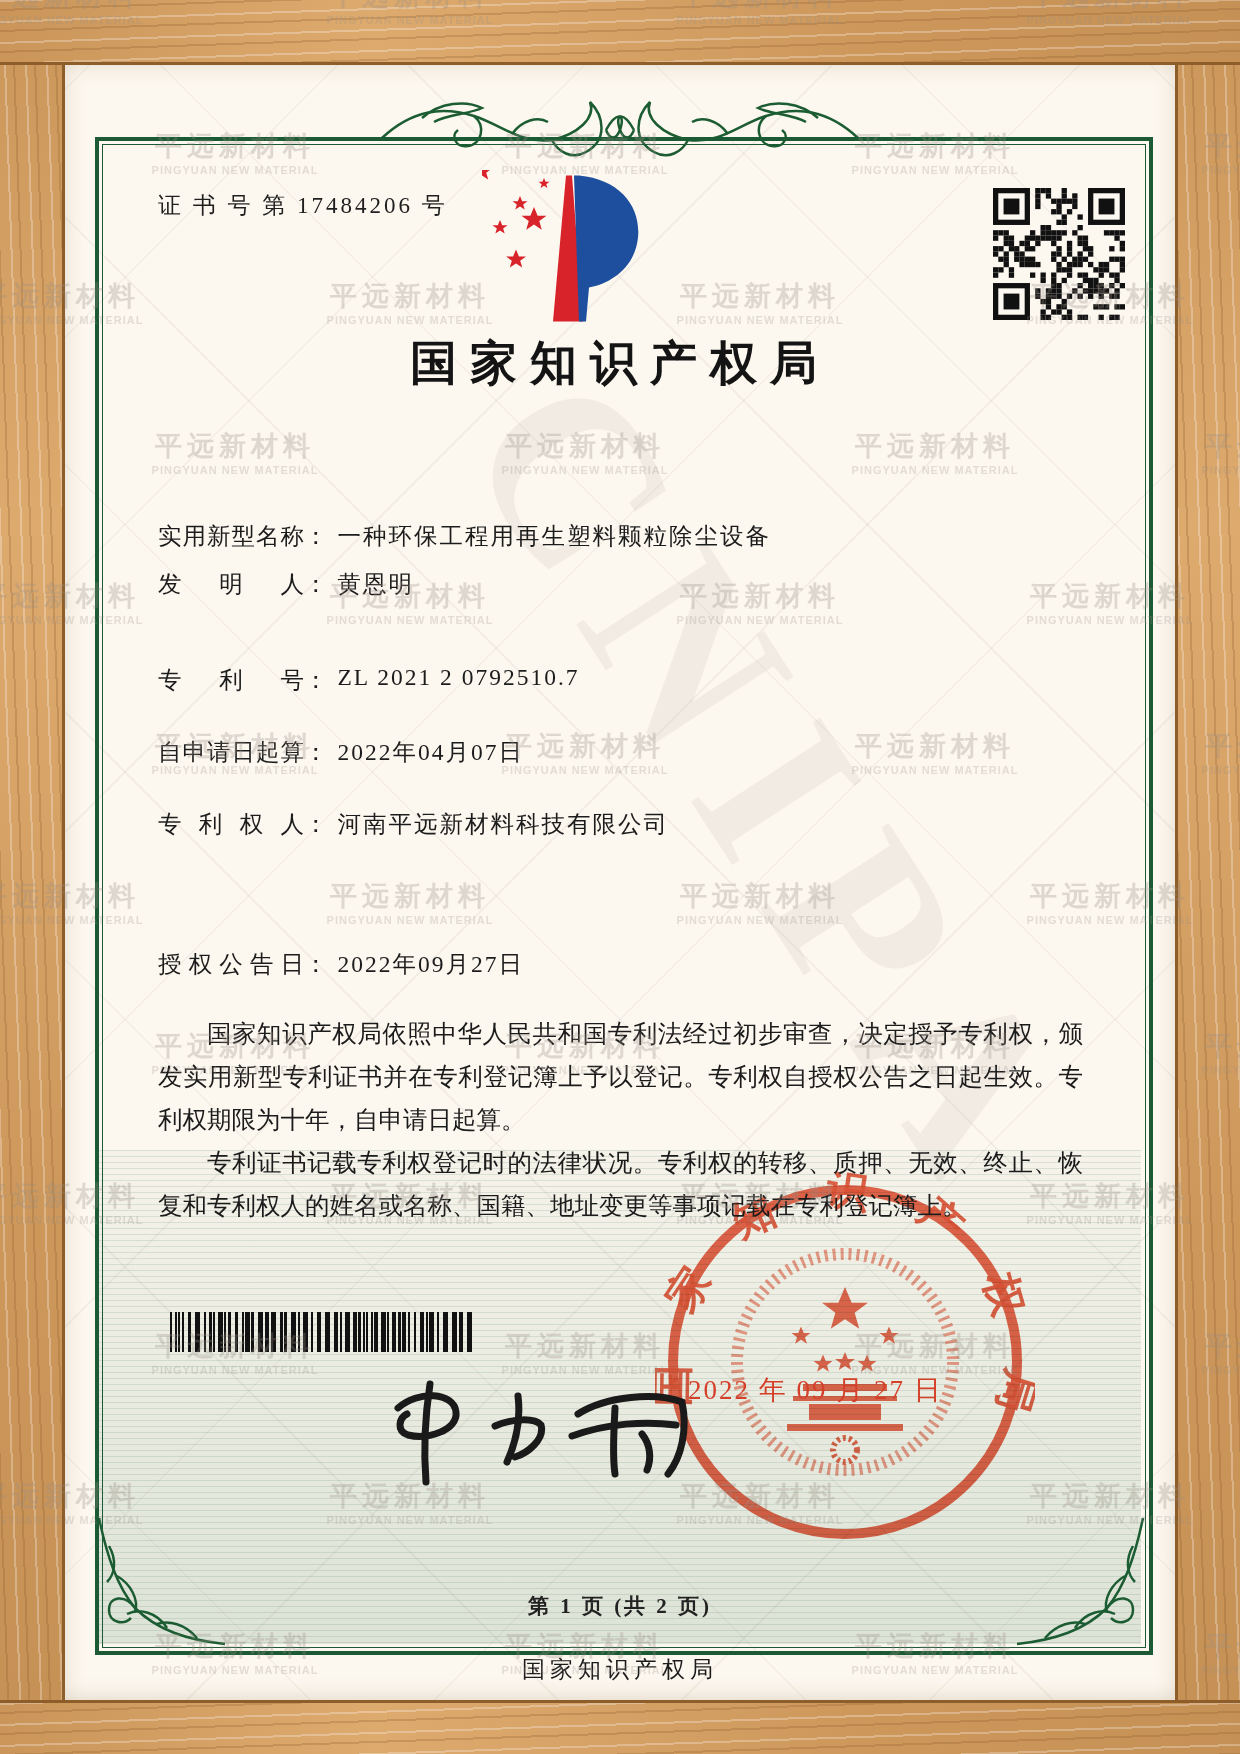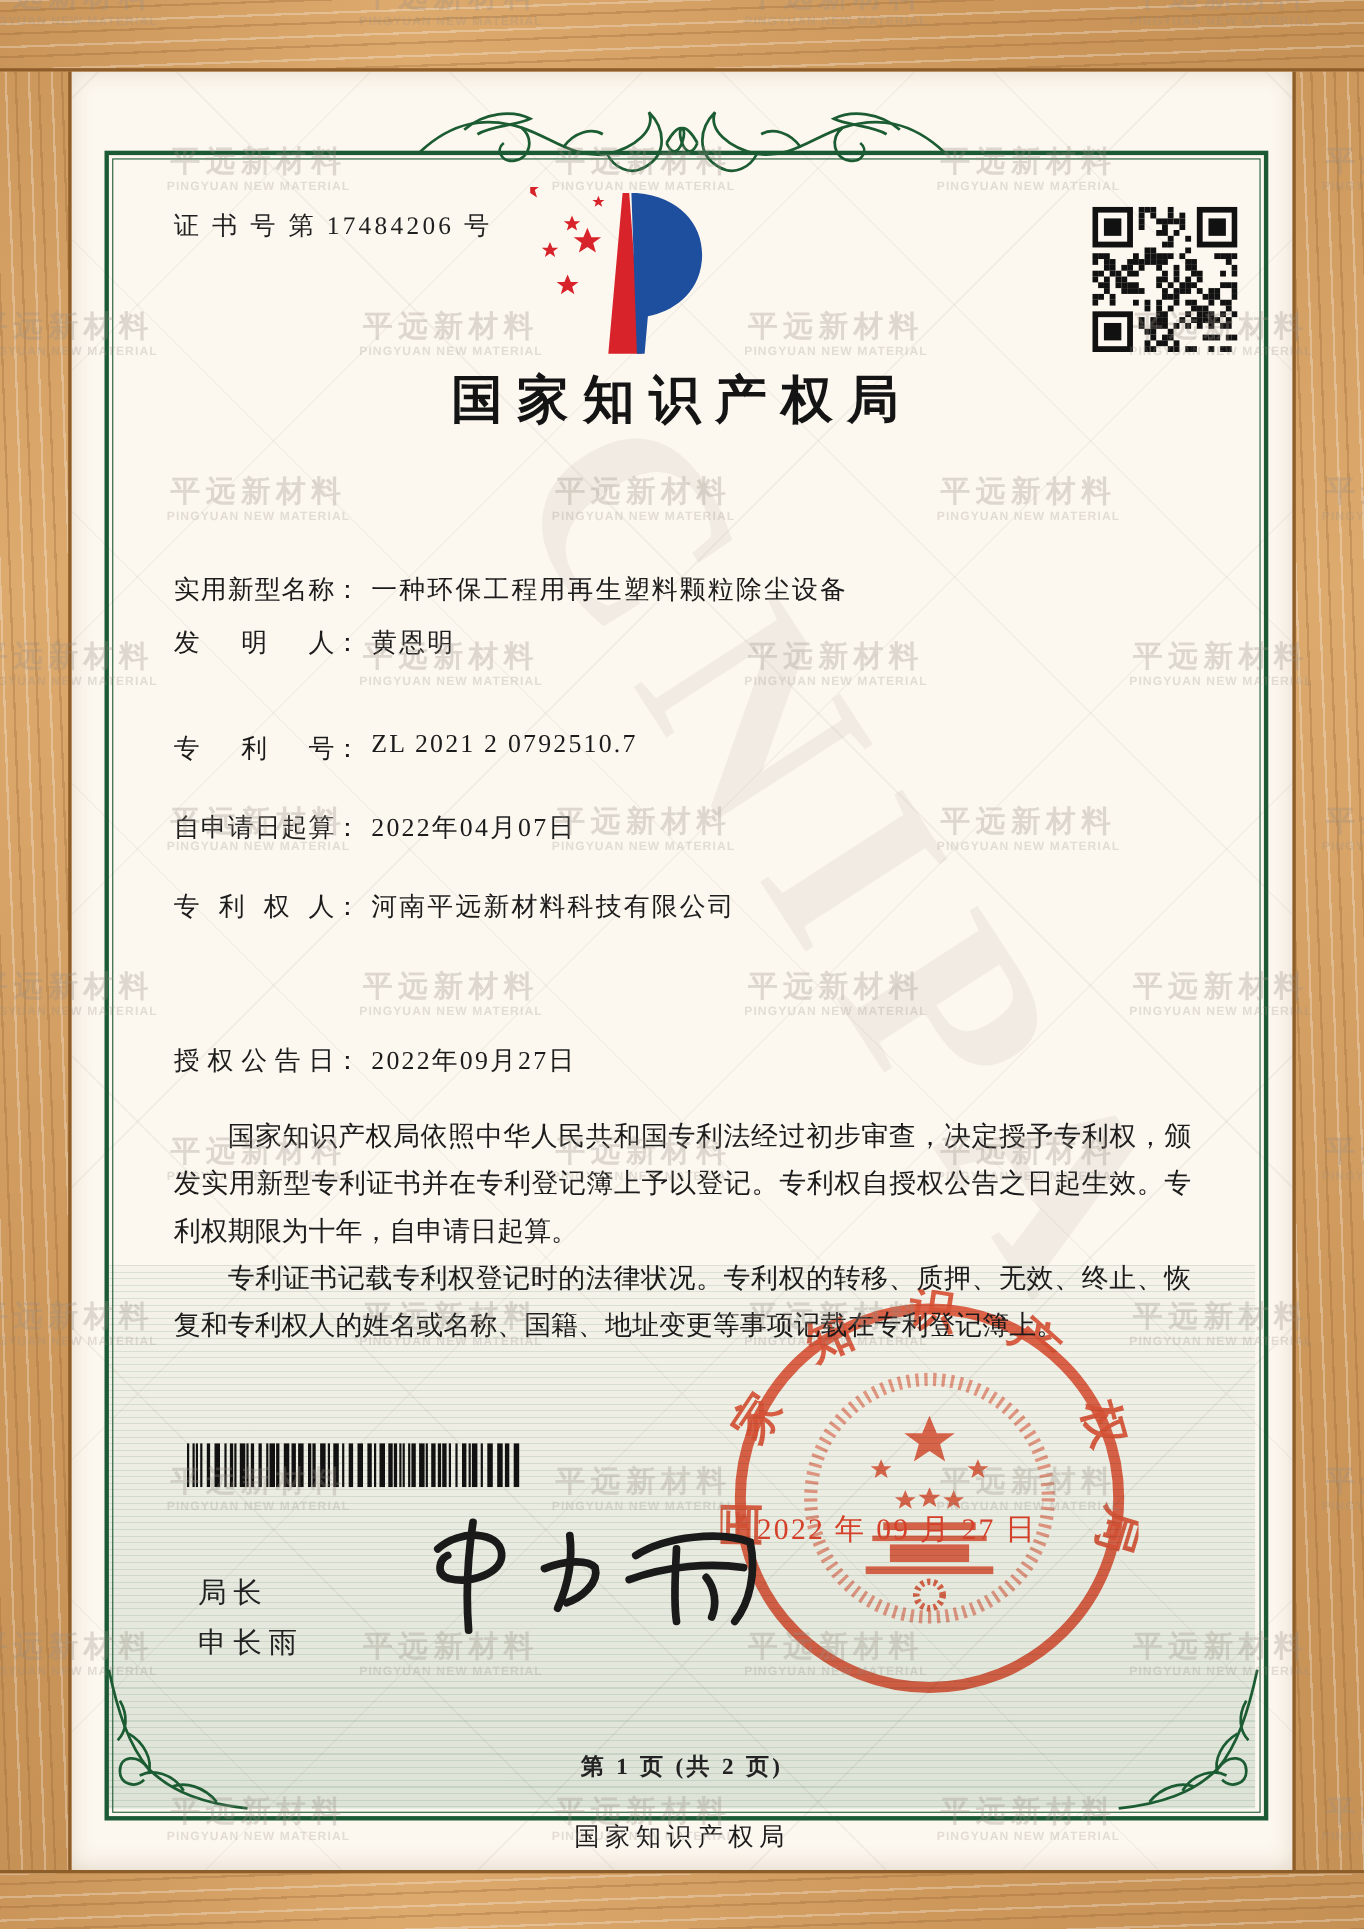--- a/index.html
+++ b/index.html
@@ -403,24 +403,20 @@
         <rect x="250" y="0" width="4" height="40" fill="#111"></rect>
         <rect x="256" y="0" width="2" height="40" fill="#111"></rect>
         <rect x="259" y="0" width="5" height="40" fill="#111"></rect>
         <rect x="267" y="0" width="2" height="40" fill="#111"></rect>
         <rect x="273" y="0" width="5" height="40" fill="#111"></rect>
         <rect x="282" y="0" width="5" height="40" fill="#111"></rect>
         <rect x="289" y="0" width="4" height="40" fill="#111"></rect>
         <rect x="297" y="0" width="5" height="40" fill="#111"></rect>
       </svg></div>
 
-  <div class="abs director">
-    <div>局长</div>
-    <div>申长雨</div>
-  </div>
 
   <svg class="abs signature" width="360" height="130" viewBox="0 0 360 130" fill="none" stroke="#1a1a1a" stroke-width="7" stroke-linecap="round">
     <path d="M62,16 C58,42 55,76 58,114"></path>
     <path d="M30,40 C50,22 86,24 88,44 C90,62 60,72 40,67 C28,63 31,50 39,46"></path>
     <path d="M150,28 C153,52 148,74 139,94"></path>
     <path d="M127,58 C146,50 167,50 173,57 C177,71 160,85 147,89"></path>
     <path d="M210,46 C238,28 288,24 314,34 C320,62 313,90 300,106"></path>
     <path d="M204,68 C240,55 278,53 308,57"></path>
     <path d="M247,40 C246,64 244,86 247,106"></path>
     <path d="M274,66 C282,76 284,90 279,102"></path>

